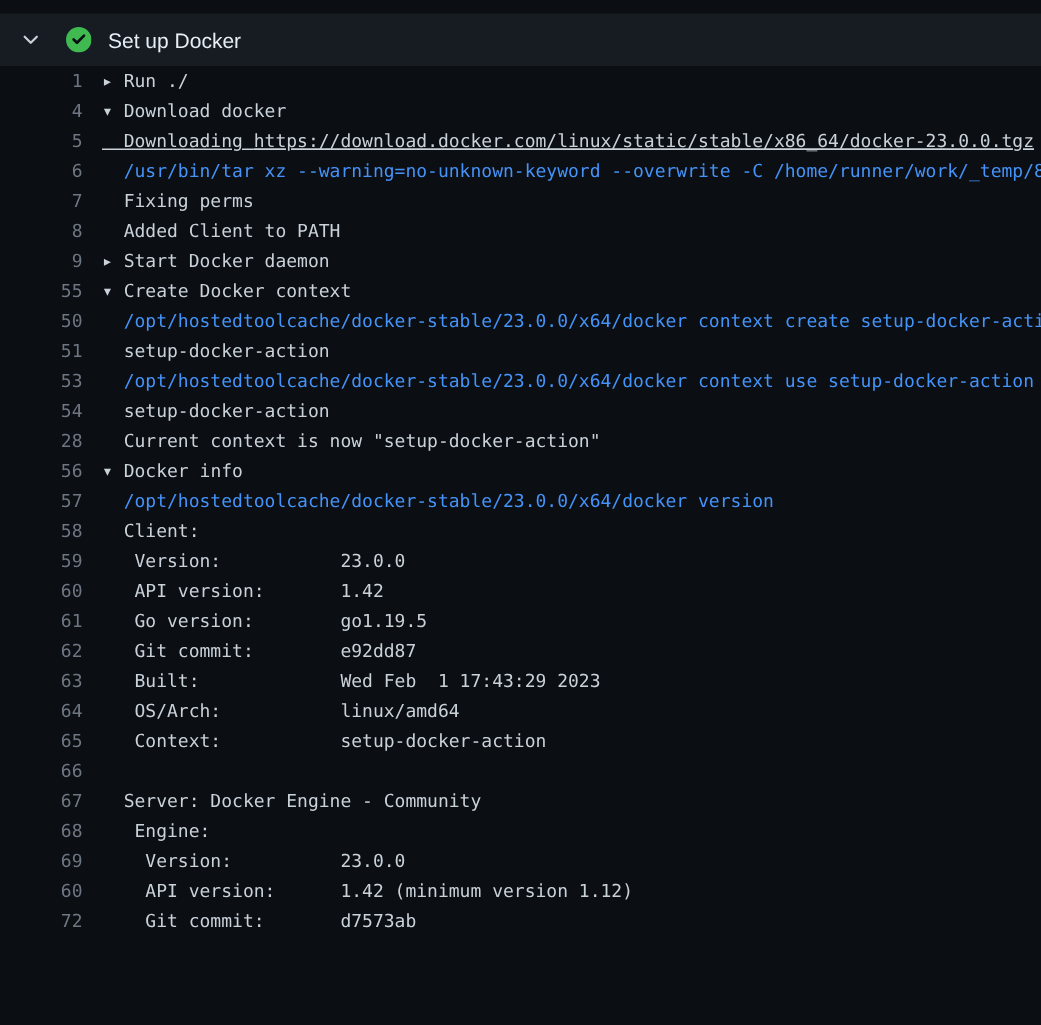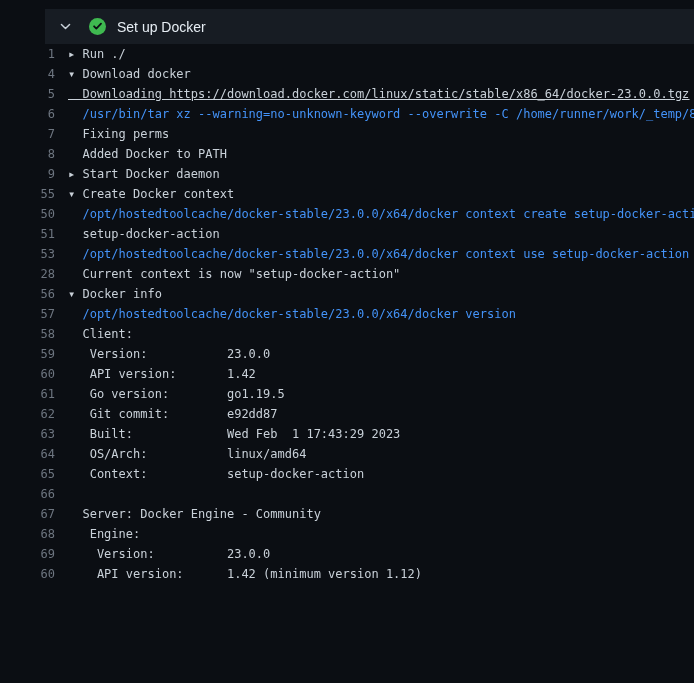--- a/index.html
+++ b/index.html
@@ -19,21 +19,20 @@
     font-family:"DejaVu Sans Mono","Liberation Mono",monospace;
   }
   .step-header{
     margin-top:9px;
     height:35px;
     background:var(--header-bg);
     display:flex;
     align-items:center;
     padding:0 14px;
     cursor:pointer;
-    margin-left:45px;
   }
   .chev{
     color:#c9d1d9;
     display:inline-flex;
     align-items:center;
     margin-right:17px;
   }
   .check{
     display:inline-flex;
     align-items:center;
@@ -91,35 +90,37 @@
   </span>
   <span class="step-title">Set up Docker</span>
 </div>
 
 <div class="log">
     <div class="row"><span class="num">1</span><span class="content group"><span class="arrow">▸ </span>Run ./</span></div>
     <div class="row"><span class="num">4</span><span class="content group"><span class="arrow">▾ </span>Download docker</span></div>
     <div class="row"><span class="num">5</span><span class="content link">  Downloading <span class="link">https://download.docker.com/linux/static/stable/x86_64/docker-23.0.0.tgz</span></span></div>
     <div class="row"><span class="num">6</span><span class="content cmd">  /usr/bin/tar xz --warning=no-unknown-keyword --overwrite -C /home/runner/work/_temp/8c93</span></div>
     <div class="row"><span class="num">7</span><span class="content text">  Fixing perms</span></div>
-    <div class="row"><span class="num">8</span><span class="content text">  Added Docker to PATH</span></div>
+    <div class="row"><span class="num">8</span><span class="content text">  Added Client to PATH</span></div>
     <div class="row"><span class="num">9</span><span class="content group"><span class="arrow">▸ </span>Start Docker daemon</span></div>
     <div class="row"><span class="num">55</span><span class="content group"><span class="arrow">▾ </span>Create Docker context</span></div>
     <div class="row"><span class="num">50</span><span class="content cmd">  /opt/hostedtoolcache/docker-stable/23.0.0/x64/docker context create setup-docker-action</span></div>
     <div class="row"><span class="num">51</span><span class="content text">  setup-docker-action</span></div>
     <div class="row"><span class="num">53</span><span class="content cmd">  /opt/hostedtoolcache/docker-stable/23.0.0/x64/docker context use setup-docker-action</span></div>
+    <div class="row"><span class="num">54</span><span class="content text">  setup-docker-action</span></div>
     <div class="row"><span class="num">28</span><span class="content text">  Current context is now "setup-docker-action"</span></div>
     <div class="row"><span class="num">56</span><span class="content group"><span class="arrow">▾ </span>Docker info</span></div>
     <div class="row"><span class="num">57</span><span class="content cmd">  /opt/hostedtoolcache/docker-stable/23.0.0/x64/docker version</span></div>
     <div class="row"><span class="num">58</span><span class="content text">  Client:</span></div>
     <div class="row"><span class="num">59</span><span class="content text">   Version:           23.0.0</span></div>
     <div class="row"><span class="num">60</span><span class="content text">   API version:       1.42</span></div>
     <div class="row"><span class="num">61</span><span class="content text">   Go version:        go1.19.5</span></div>
     <div class="row"><span class="num">62</span><span class="content text">   Git commit:        e92dd87</span></div>
     <div class="row"><span class="num">63</span><span class="content text">   Built:             Wed Feb  1 17:43:29 2023</span></div>
     <div class="row"><span class="num">64</span><span class="content text">   OS/Arch:           linux/amd64</span></div>
     <div class="row"><span class="num">65</span><span class="content text">   Context:           setup-docker-action</span></div>
     <div class="row"><span class="num">66</span><span class="content blank"></span></div>
     <div class="row"><span class="num">67</span><span class="content text">  Server: Docker Engine - Community</span></div>
     <div class="row"><span class="num">68</span><span class="content text">   Engine:</span></div>
     <div class="row"><span class="num">69</span><span class="content text">    Version:          23.0.0</span></div>
     <div class="row"><span class="num">60</span><span class="content text">    API version:      1.42 (minimum version 1.12)</span></div>
+    <div class="row"><span class="num">72</span><span class="content text">    Git commit:       d7573ab</span></div>
   </div>
 
 </body></html>

